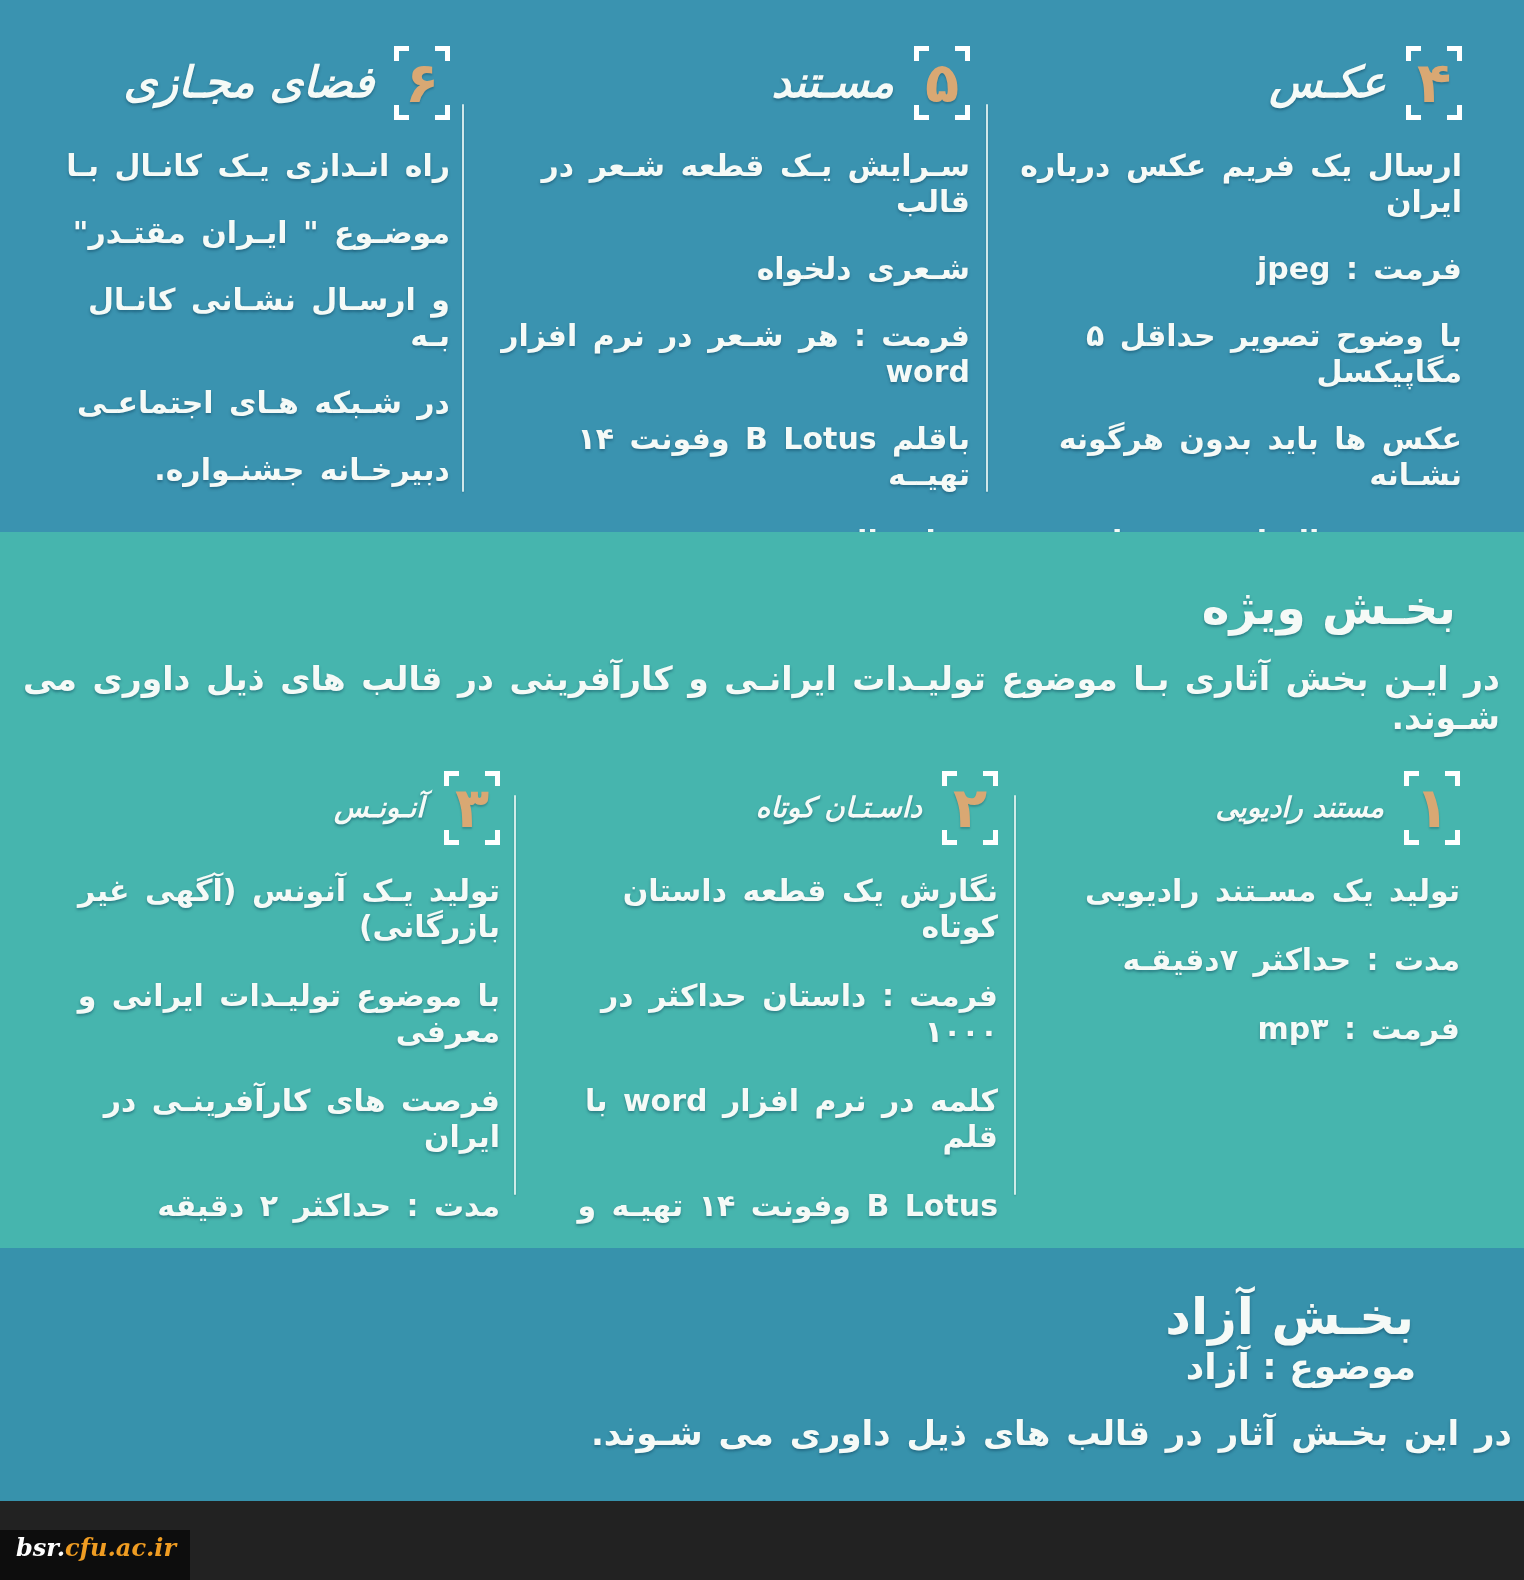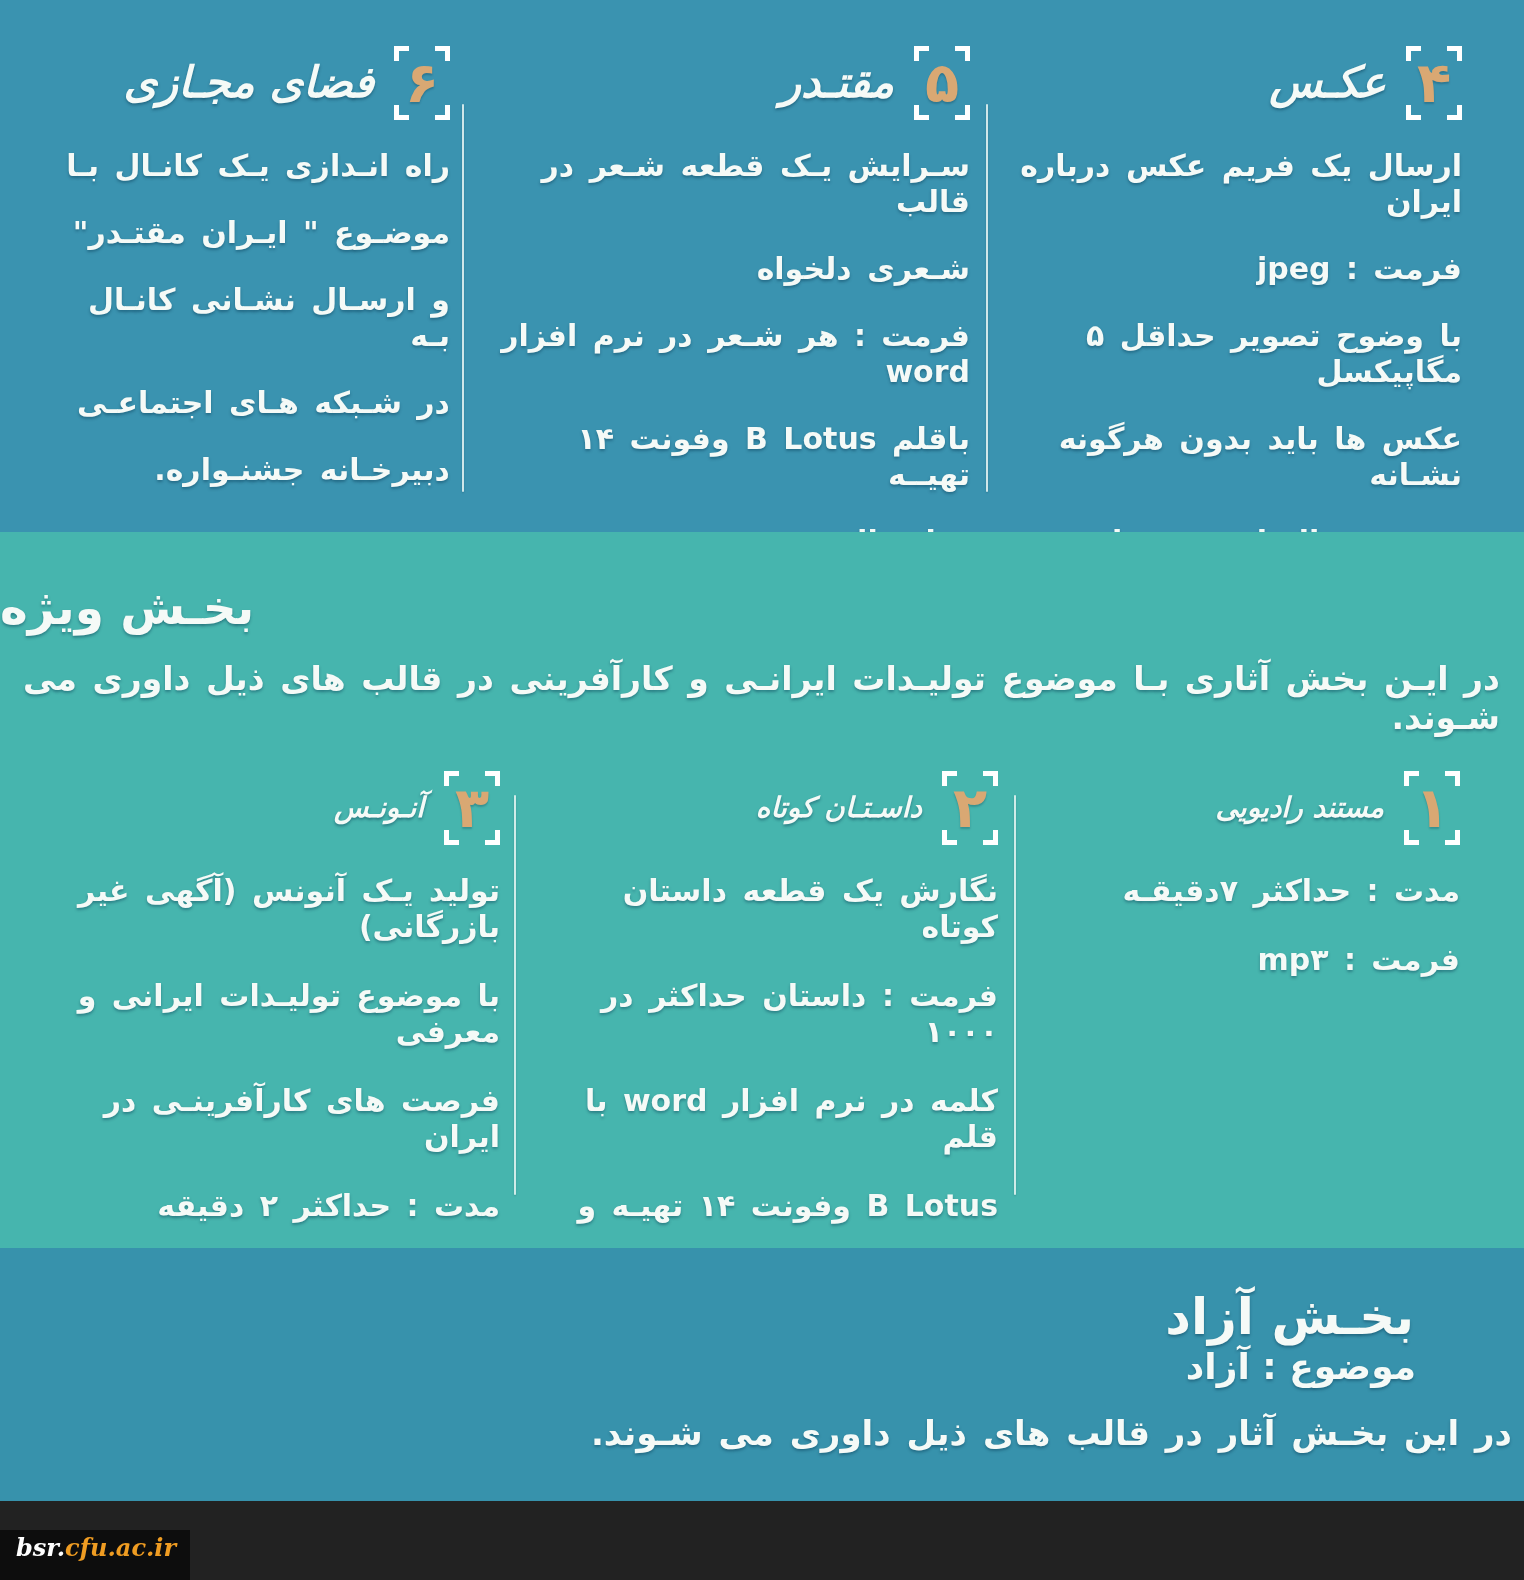--- a/index.html
+++ b/index.html
@@ -44,21 +44,21 @@
 
   .item-title{font-size:43px;line-height:1.1;text-shadow:0 2px 3px rgba(0,45,70,.4);font-style:italic;}
   .section-special .item-title{font-size:28px;}
 
   .lines .line{
     font-size:30px;text-align:right;margin-bottom:31px;line-height:36px;
     word-spacing:5px;text-shadow:0 2px 3px rgba(0,45,70,.38);
   }
   .section-special .lines .line{margin-bottom:33px;}
 
-  .sp-head{padding:48px 68px 0 0;font-size:47px;text-align:left;
+  .sp-head{padding:48px 68px 0 0;font-size:47px;text-align:right;
            text-shadow:0 2px 3px rgba(0,45,70,.4);}
   .sp-desc{margin-top:24px;padding:0 24px 0 20px;font-size:33px;text-align:right;
            word-spacing:4px;text-shadow:0 2px 3px rgba(0,45,70,.38);}
   .sp-cols{margin-top:34px;height:430px;}
   .sp-col1{flex:0 0 508px;padding:0 64px 0 24px;}
   .sp-col2{flex:0 0 498px;padding:0 16px 0 16px;}
   .sp-col3{flex:1 1 auto;padding:0 14px 0 40px;}
 
   .fr-head{padding:40px 110px 0 0;font-size:50px;text-align:right;
            text-shadow:0 2px 3px rgba(0,45,70,.4);}
@@ -107,21 +107,21 @@
 
       <article class="col col-b">
         <div class="item-head">
           <span class="badge">
             <i class="tl"></i>
             <i class="tr"></i>
             <i class="bl"></i>
             <i class="br"></i>
             <span class="num">۵</span>
           </span>
-          <h2 class="item-title">مقتـدر</h2>
+          <h2 class="item-title">مسـتند</h2>
         </div>
         <div class="lines">
             <div class="line">سـرایش یـک قطعه شـعر در قالب</div>
             <div class="line">شـعری دلخواه</div>
             <div class="line">فرمت : هر شـعر در نرم افزار word</div>
             <div class="line">باقلم B Lotus وفونت ۱۴ تهیــه</div>
             <div class="line">و ارسال شود.</div>
           </div>
       </article>
 
@@ -161,20 +161,21 @@
           <span class="badge">
             <i class="tl"></i>
             <i class="tr"></i>
             <i class="bl"></i>
             <i class="br"></i>
             <span class="num">۱</span>
           </span>
           <h2 class="item-title">مستند رادیویی</h2>
         </div>
         <div class="lines">
+            <div class="line">تولید یک مسـتند رادیویی</div>
             <div class="line">مدت : حداکثر ۷دقیقـه</div>
             <div class="line">فرمت : mp۳</div>
           </div>
       </article>
 
       <div class="vsep"></div>
 
       <article class="col sp-col2">
         <div class="item-head">
           <span class="badge">

